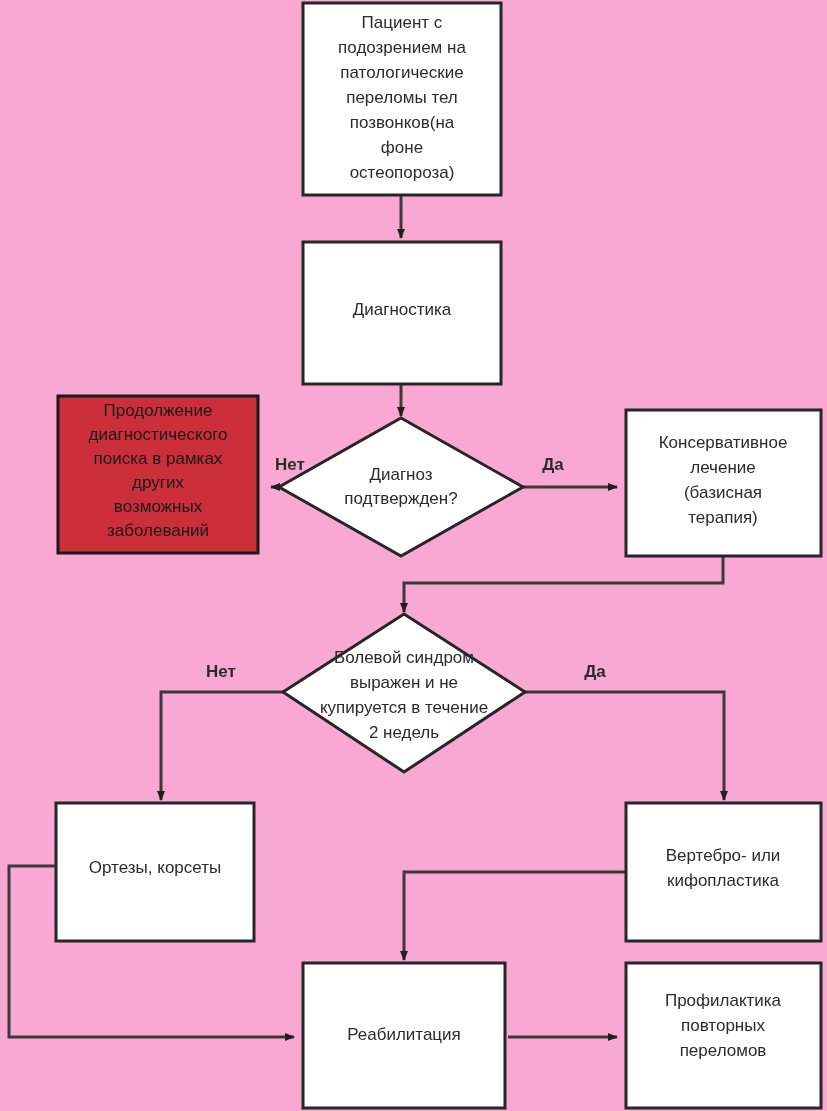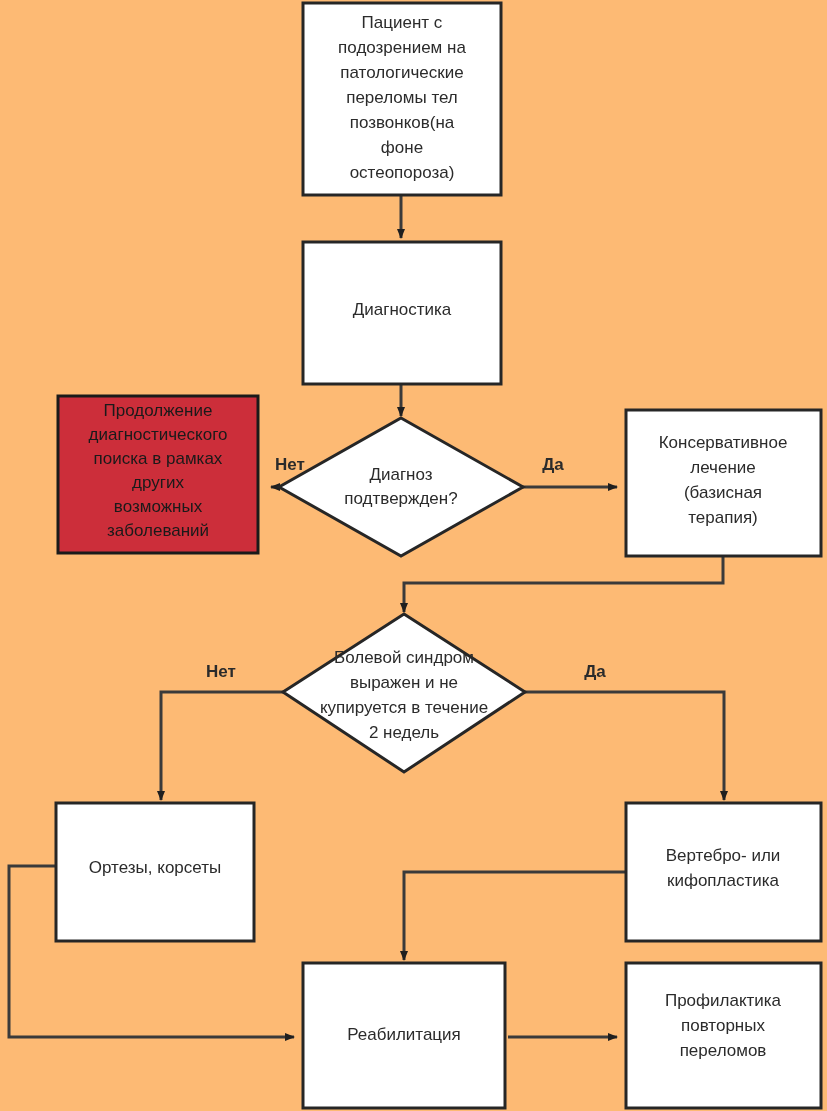--- a/index.html
+++ b/index.html
@@ -10,21 +10,21 @@
   body {
     width: 827px;
     height: 1111px;
     font-family: "Liberation Sans", sans-serif;
     overflow: hidden;
   }
   #flowchart-root {
     position: relative;
     width: 827px;
     height: 1111px;
-    background: #fdba74;
+    background: #f9a8d4;
   }
   svg.fc {
     display: block;
     width: 827px;
     height: 1111px;
   }
   .node-shape {
     fill: #ffffff;
     stroke: #262626;
     stroke-width: 3;

